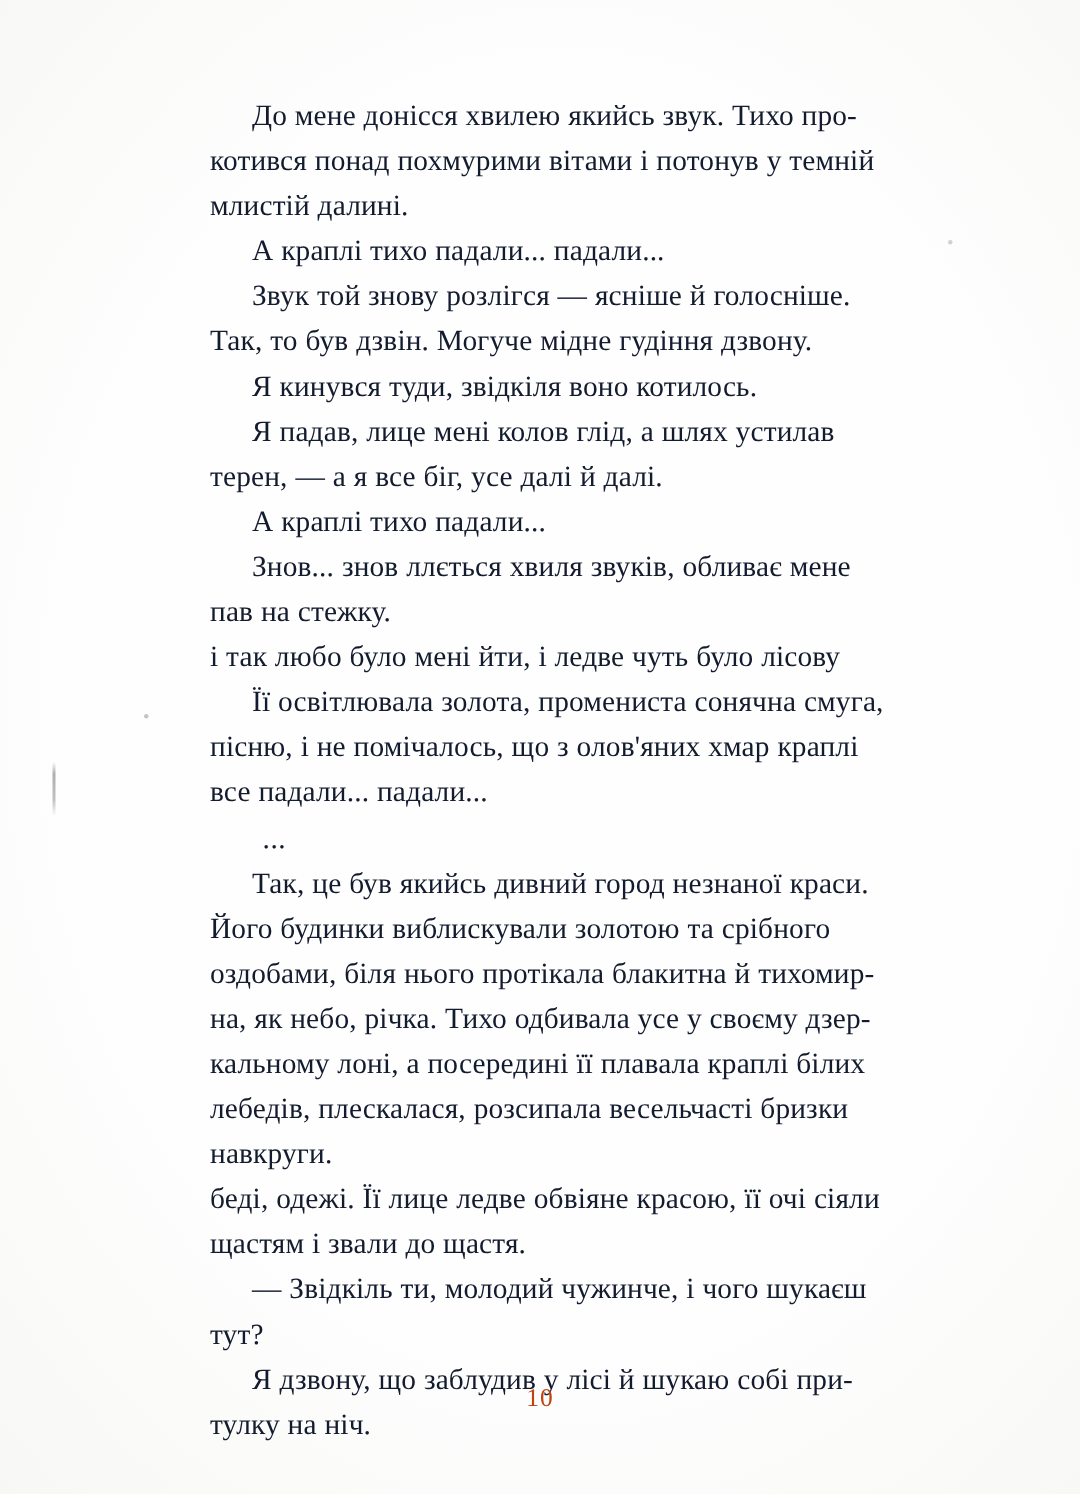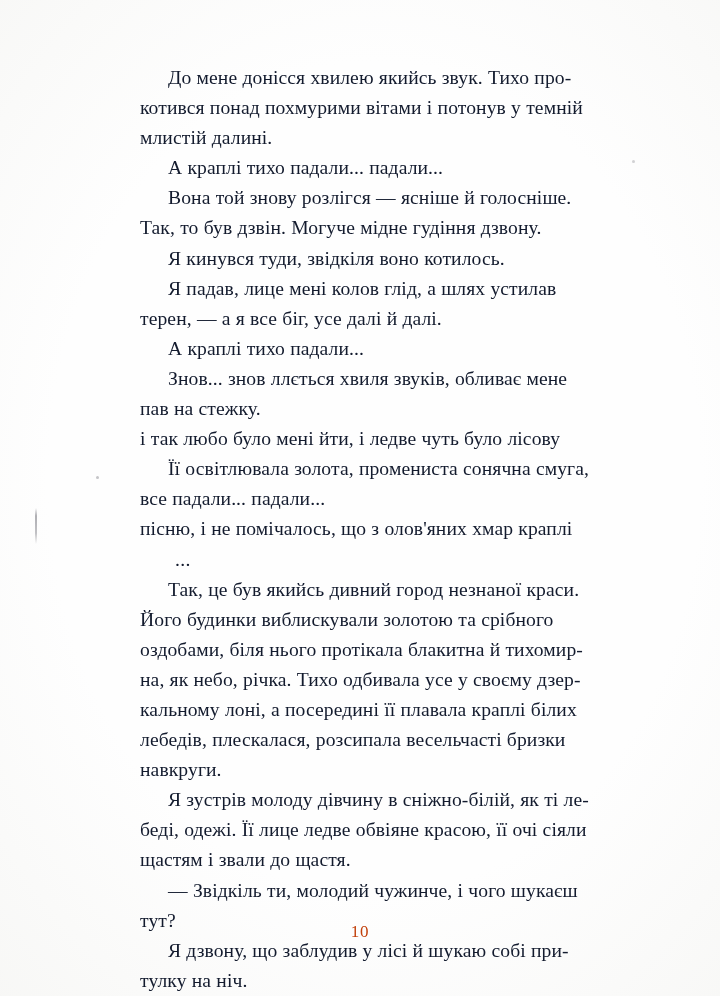--- a/index.html
+++ b/index.html
@@ -128,21 +128,21 @@
       <span class="ln indent">До мене донісся хвилею якийсь звук. Тихо про-</span>
       <span class="ln">котився понад похмурими вітами і потонув у темній</span>
       <span class="ln">млистій далині.</span>
     </p>
 
     <p class="para">
       <span class="ln indent">А краплі тихо падали... падали...</span>
     </p>
 
     <p class="para">
-      <span class="ln indent">Вона той знову розлігся — ясніше й голосніше.</span>
+      <span class="ln indent">Звук той знову розлігся — ясніше й голосніше.</span>
       <span class="ln">Так, то був дзвін. Могуче мідне гудіння дзвону.</span>
     </p>
 
     <p class="para">
       <span class="ln indent">Я кинувся туди, звідкіля воно котилось.</span>
     </p>
 
     <p class="para">
       <span class="ln indent">Я падав, лице мені колов глід, а шлях устилав</span>
       <span class="ln">терен, — а я все біг, усе далі й далі.</span>
@@ -153,38 +153,37 @@
     </p>
 
     <p class="para">
       <span class="ln indent">Знов... знов ллється хвиля звуків, обливає мене</span>
       <span class="ln">пав на стежку.</span>
     </p>
 
     <p class="para">
       <span class="ln">і так любо було мені йти, і ледве чуть було лісову</span>
       <span class="ln indent">Її освітлювала золота, промениста сонячна смуга,</span>
+      <span class="ln">пісню, і не помічалось, що з олов'яних хмар краплі</span>
       <span class="ln">все падали... падали...</span>
-      <span class="ln">пісню, і не помічалось, що з олов'яних хмар краплі</span>
     </p>
 
     <p class="ellipsis-para">...</p>
 
     <p class="para">
       <span class="ln indent">Так, це був якийсь дивний город незнаної краси.</span>
       <span class="ln">Його будинки виблискували золотою та срібного</span>
       <span class="ln">оздобами, біля нього протікала блакитна й тихомир-</span>
       <span class="ln">на, як небо, річка. Тихо одбивала усе у своєму дзер-</span>
       <span class="ln">кальному лоні, а посередині її плавала краплі білих</span>
       <span class="ln">лебедів, плескалася, розсипала весельчасті бризки</span>
       <span class="ln">навкруги.</span>
     </p>
 
     <p class="para">
-      <span class="ln indent">Я зустрів молоду дівчину в сніжно-білій, як ті ле-</span>
       <span class="ln">беді, одежі. Її лице ледве обвіяне красою, її очі сіяли</span>
       <span class="ln">щастям і звали до щастя.</span>
     </p>
 
     <p class="para">
       <span class="ln indent">— Звідкіль ти, молодий чужинче, і чого шукаєш</span>
       <span class="ln">тут?</span>
     </p>
 
     <p class="para">

